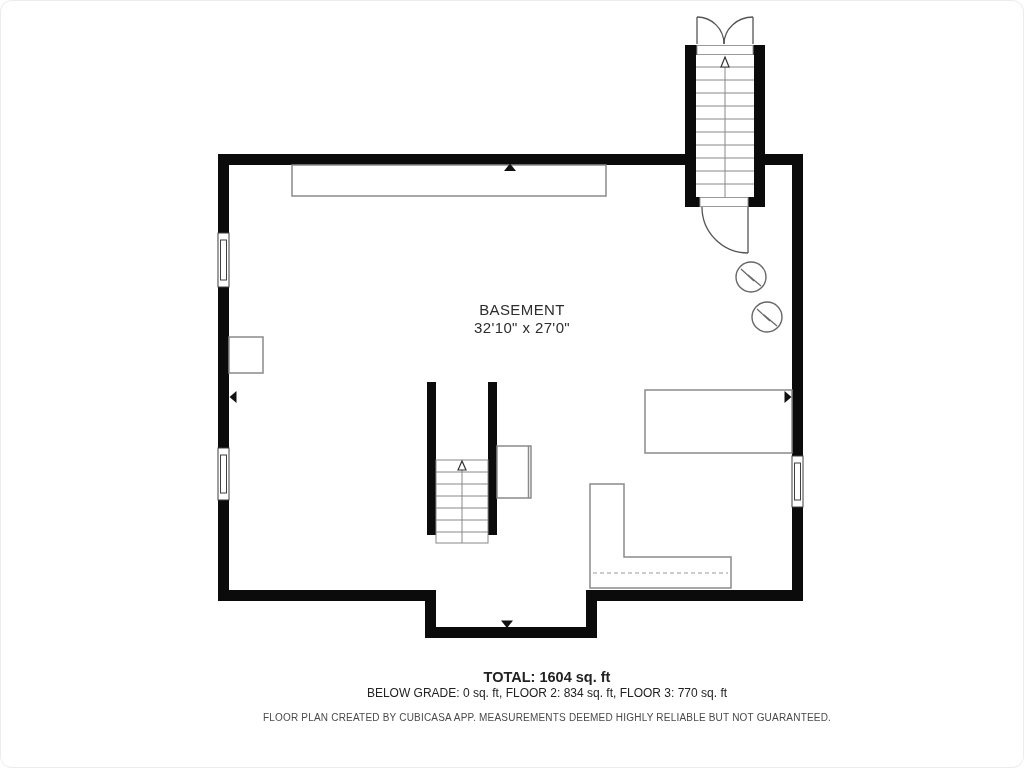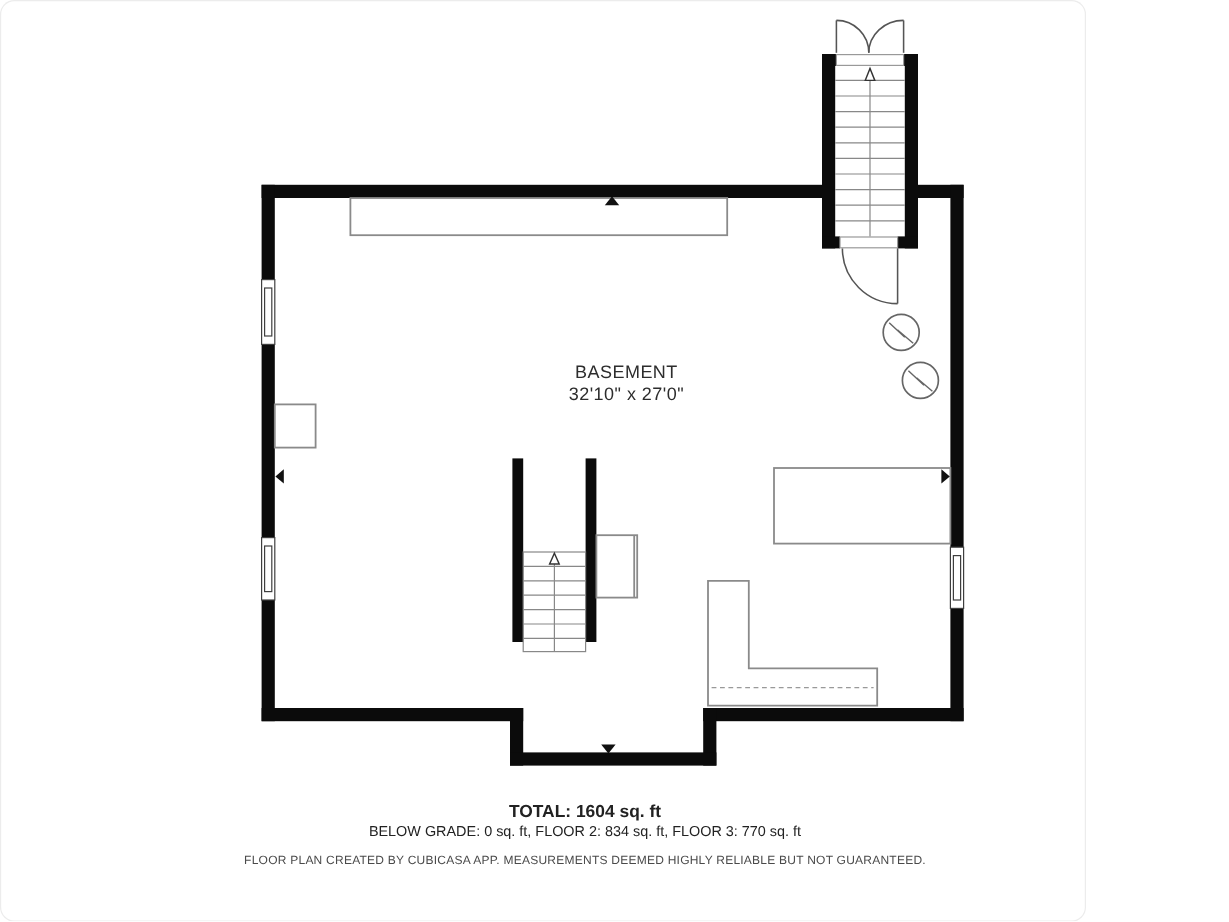--- a/index.html
+++ b/index.html
@@ -1,18 +1,18 @@
 <!DOCTYPE html>
 <html><head>
 <meta charset="utf-8">
 <style>
   html,body{margin:0;padding:0;background:#fff;}
   .page{
     position:relative;
-    width:905px;height:768px;
+    width:1024px;height:768px;
     background:#ffffff;
     overflow:hidden;
     font-family:"Liberation Sans", sans-serif;
     border-radius:12px;
     box-shadow: inset 0 0 0 1px #ececec;
   }
   svg.plan{position:absolute;left:0;top:0;}
   .wall{fill:#0b0b0b;stroke:none;}
   .thin{fill:none;stroke:#8a8a8a;stroke-width:1.5;}
   .stairline{stroke:#888;stroke-width:1;fill:none;}

